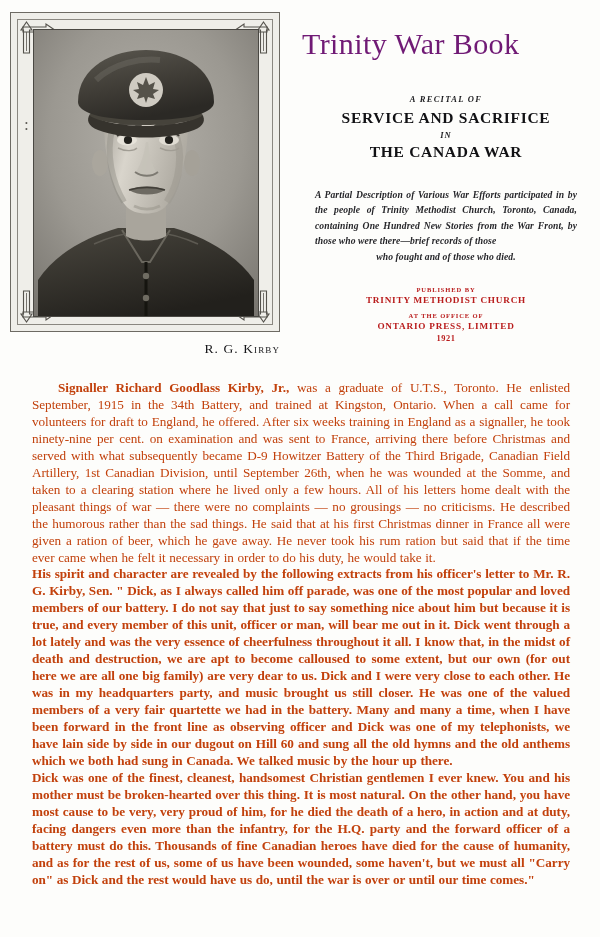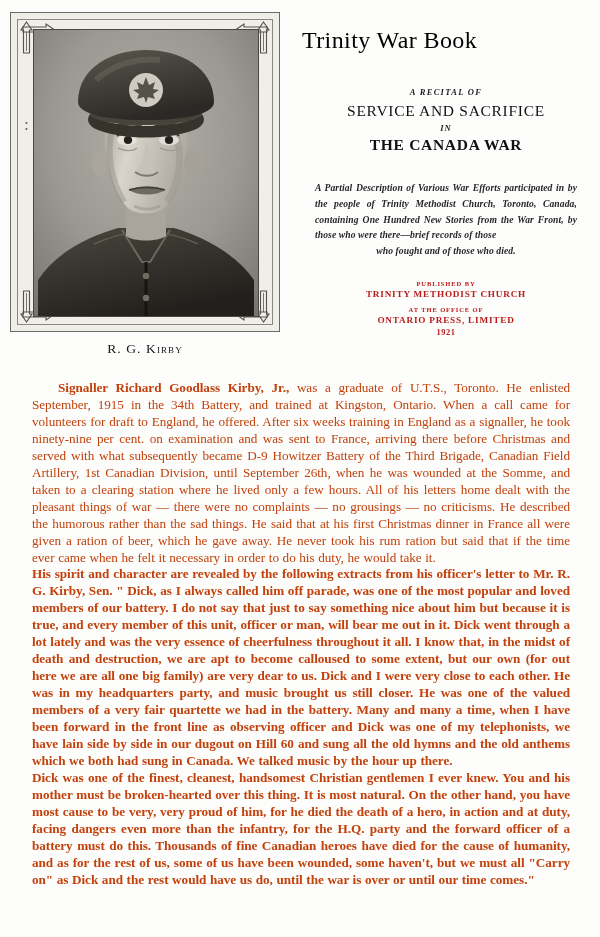--- a/index.html
+++ b/index.html
@@ -90,60 +90,60 @@
     width: 224px;
     height: 286px;
     border: 1px solid #4a4843;
     background: #8d8a84;
     overflow: hidden;
   }
   .photo svg { display: block; width: 100%; height: 100%; }
 
   .portrait-caption {
     width: 270px;
-    text-align: center;
+    text-align: right;
     margin-top: 9px;
     font-family: "Liberation Serif", "DejaVu Serif", serif;
     font-size: 13.5px;
     letter-spacing: 1.1px;
     color: #17171a;
     font-variant: small-caps;
   }
 
   
   .title-col {
     flex: 1 1 auto;
     padding: 16px 6px 0 14px;
     box-sizing: border-box;
     text-align: center;
   }
   .book-title {
     font-family: "Liberation Serif", "DejaVu Serif", serif;
-    font-size: 24px;
+    font-size: 30px;
     line-height: 1.06;
     font-weight: 400;
     letter-spacing: 0.4px;
-    color: #000000;
+    color: #701a75;
     white-space: nowrap;
     text-align: left;
     margin-left: -4px;
   }
   .recital {
     margin-top: 34px;
     font-size: 8.5px;
     font-weight: 700;
     font-style: italic;
     letter-spacing: 1.3px;
     color: #1d1d20;
     text-transform: uppercase;
   }
   .svc {
     margin-top: 5px;
     font-size: 15.5px;
-    font-weight: 400;
+    font-weight: 700;
     letter-spacing: 0.7px;
     color: #111114;
   }
   .in-word {
     margin-top: 3px;
     font-size: 8.5px;
     font-style: italic;
     font-weight: 700;
     letter-spacing: 1px;
     color: #1d1d20;

